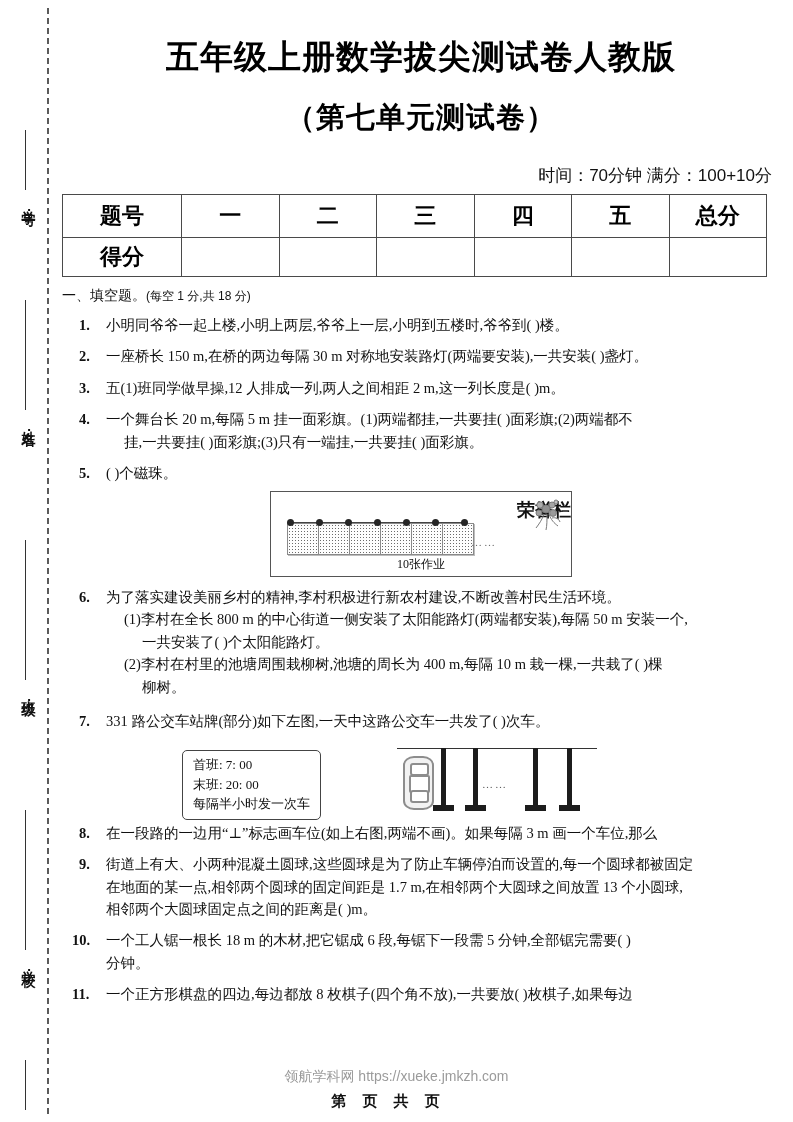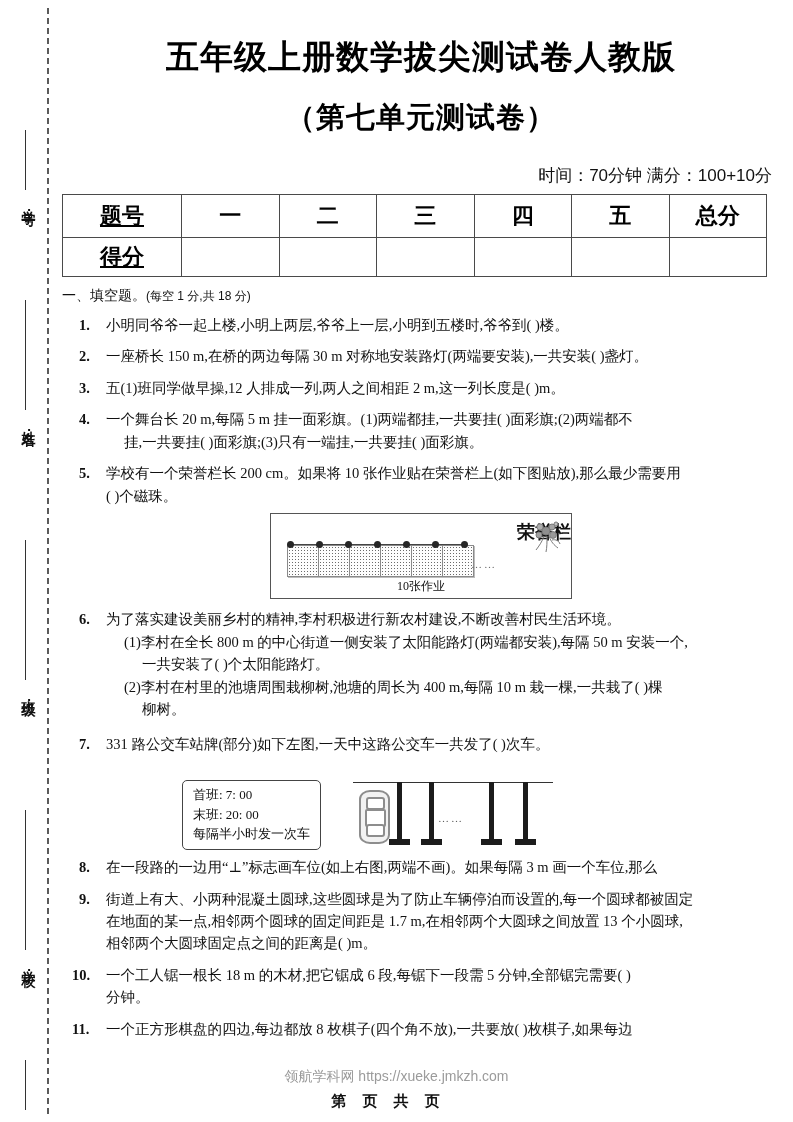--- a/index.html
+++ b/index.html
@@ -95,21 +95,21 @@
     border: 1px solid #4a4a4a;
     height: 36px;
     text-align: center;
     vertical-align: middle;
     font-family: "Liberation Sans", "DejaVu Sans", sans-serif;
     font-weight: bold;
     font-size: 22px;
     color: #000;
   }
   table.score tr.hdr td { height: 40px; }
-  table.score td.lbl { width: 116px; text-decoration: underline; }
+  table.score td.lbl { width: 116px; }
 
   
   .sec-head {
     font-size: 14px;
     margin-top: 10px;
     font-family: "Liberation Sans", "DejaVu Sans", sans-serif;
     color: #111;
   }
   .sec-head .small { font-size: 12px; }
 
@@ -180,24 +180,24 @@
   }
   .ellipsis-dots {
     position: absolute; left: 200px; top: 44px;
     font-size: 11px; letter-spacing: 2px; color: #666;
   }
   .flower { position: absolute; right: 8px; top: 6px; }
 
   
   .fig-row {
     display: flex;
-    align-items: center;
-    margin-top: 21px;
+    align-items: flex-end;
+    margin-top: 9px;
     padding-left: 120px;
-    gap: 32px;
+    gap: 76px;
   }
   .bus-sign {
     border: 1px solid #444;
     border-radius: 5px;
     padding: 4px 10px 5px 10px;
     font-size: 13px;
     line-height: 1.5;
     font-family: "Liberation Serif", "DejaVu Serif", serif;
     color: #111;
     background: #fff;
@@ -342,21 +342,20 @@
     <span class="num">4.</span>
     <span class="body">
       <span>一个舞台长 20 m,每隔 5 m 挂一面彩旗。(1)两端都挂,一共要挂(    )面彩旗;(2)两端都不</span>
       <span class="ind">挂,一共要挂(    )面彩旗;(3)只有一端挂,一共要挂(    )面彩旗。</span>
     </span>
   </div>
 
   <div class="q">
     <span class="num">5.</span>
     <span class="body">
-      <span>学校有一个荣誉栏长 200 cm。如果将 10 张作业贴在荣誉栏上(如下图贴放),那么最少需要用</span>
       <span class="ind" style="padding-left:0;">(    )个磁珠。</span>
     </span>
   </div>
 
   <div class="fig-honor-wrap">
     <div class="honor">
       <div class="honor-title">荣誉栏</div>
 
       <div class="sheets">
         <div class="sheet"></div>

